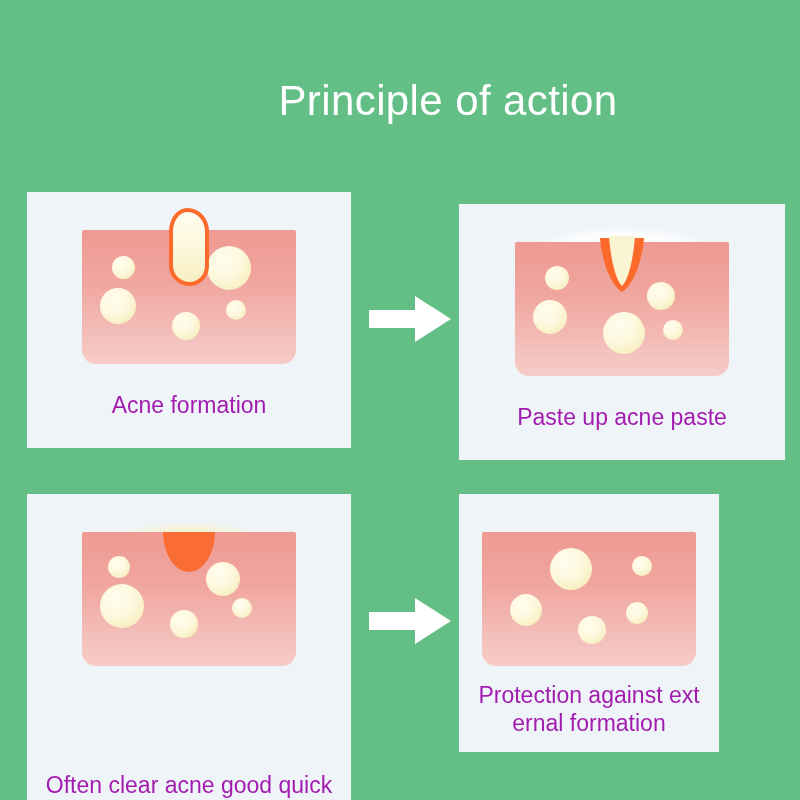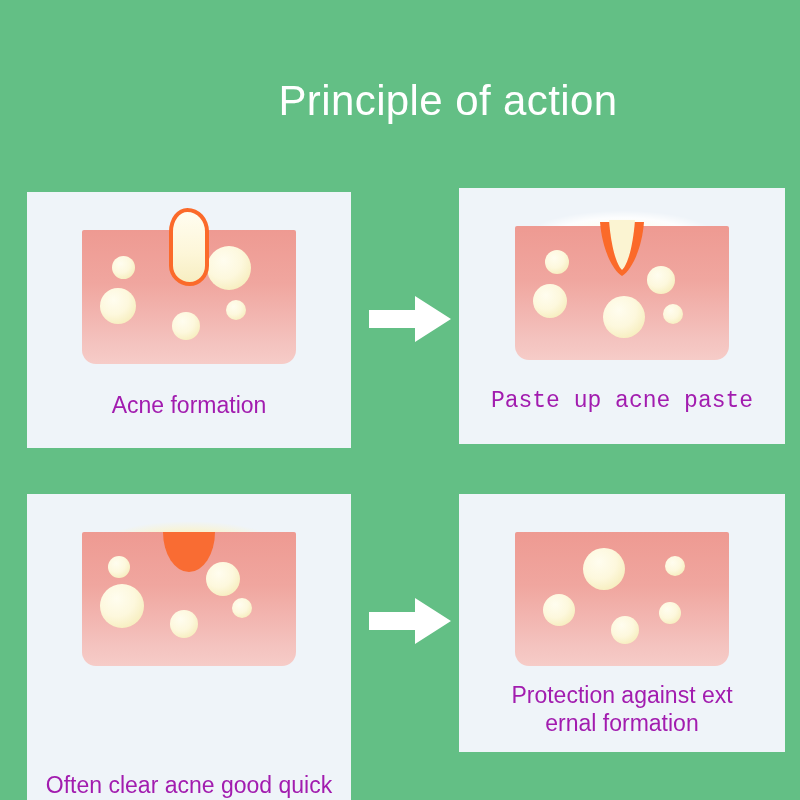--- a/index.html
+++ b/index.html
@@ -38,23 +38,23 @@
   }
 
   
   .card {
     position: absolute;
     background: #eff4f9;
     box-sizing: border-box;
     overflow: hidden;
   }
   .card.r1c1 { left: 27px;  top: 192px; width: 324px; height: 256px; }
-  .card.r1c2 { left: 459px; top: 188px; width: 326px; height: 256px; font-family: Liberation Mono, monospace; }
+  .card.r1c2 { left: 459px; top: 204px; width: 326px; height: 256px; }
   .card.r2c1 { left: 27px;  top: 494px; width: 324px; height: 334px; }
-  .card.r2c2 { left: 459px; top: 494px; width: 326px; height: 258px; }
+  .card.r2c2 { left: 459px; top: 494px; width: 260px; height: 258px; }
 
   
   .skin-stage {
     position: absolute;
     left: 0;
     right: 0;
     top: 16px;
     height: 160px;
   }
   .skin-wrap {

